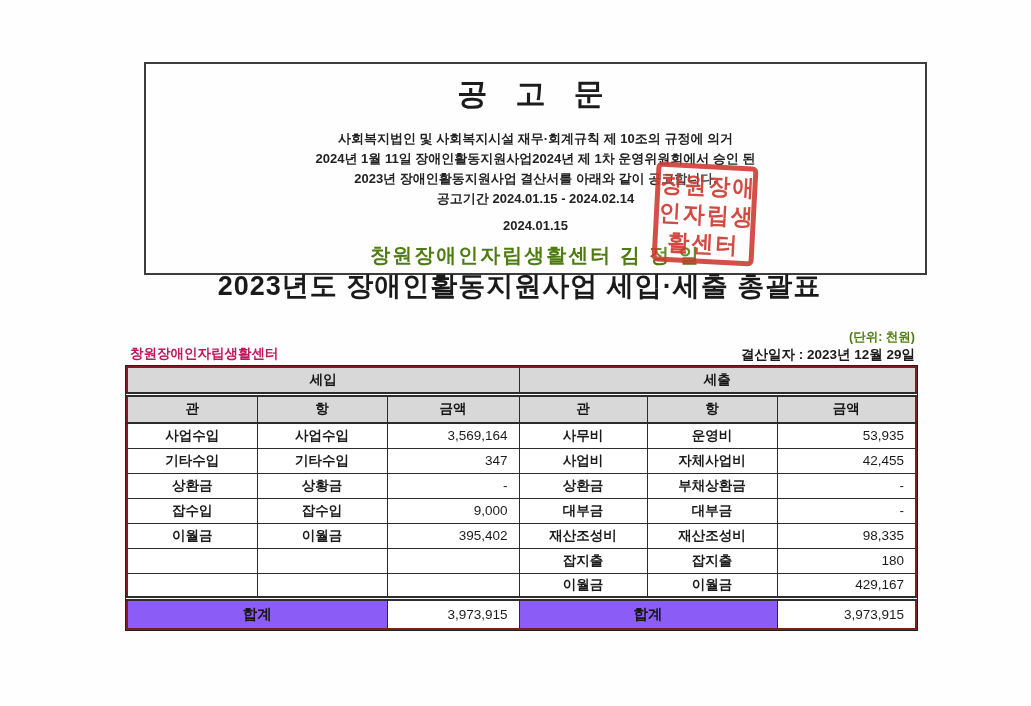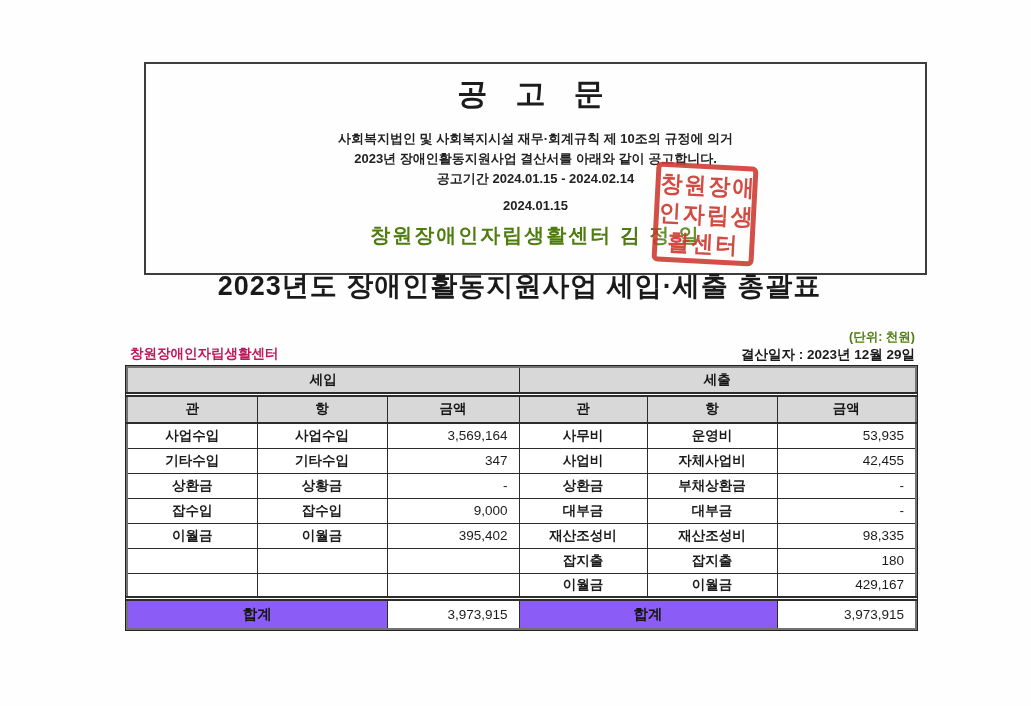--- a/index.html
+++ b/index.html
@@ -87,31 +87,32 @@
   tr.colhead-row th { height: 29px; border-bottom: 2px solid #2c2c2c; }
   tr.data-row td { height: 25px; margin-top: 32px; }
   td.c { text-align: center; font-weight: bold; color: #1b1b1b; }
   td.n { text-align: right; padding-right: 11px; font-weight: normal; color: #1b1b1b; }
   tr.total-row td { height: 31px; border-top: 5px double #2c2c2c; }
   tr.total-row td.sum-label {
     background: #8b5cf6; text-align: center;
     font-weight: bold; font-size: 14.5px;
   }
   tr.total-row td.n { font-size: 13.5px; }
-  table.summary { border: 2px solid #737373; outline: 1px solid #222; padding-left: 8px; }
+  table.summary { border: 2px solid #7f1d1d; outline: 1px solid #222; padding-left: 8px; }
 </style>
 </head>
 <body>
 
 <div class="page">
 
   <div class="notice-box">
     <div class="notice-title">공 고 문</div>
     <div class="notice-body">
       <div>사회복지법인 및 사회복지시설 재무·회계규칙 제 10조의 규정에 의거</div>
+      <div>2024년 1월 11일 장애인활동지원사업2024년 제 1차 운영위원회에서 승인 된</div>
       <div>2023년 장애인활동지원사업 결산서를 아래와 같이 공고합니다.</div>
       <div>공고기간 2024.01.15 - 2024.02.14</div>
     </div>
     <div class="notice-date">2024.01.15</div>
     <div class="notice-signature">창원장애인자립생활센터 김 정 일</div>
     <div class="seal-stamp">
       <div class="seal-line">창원장애</div>
       <div class="seal-line">인자립생</div>
       <div class="seal-line">활센터</div>
     </div>

